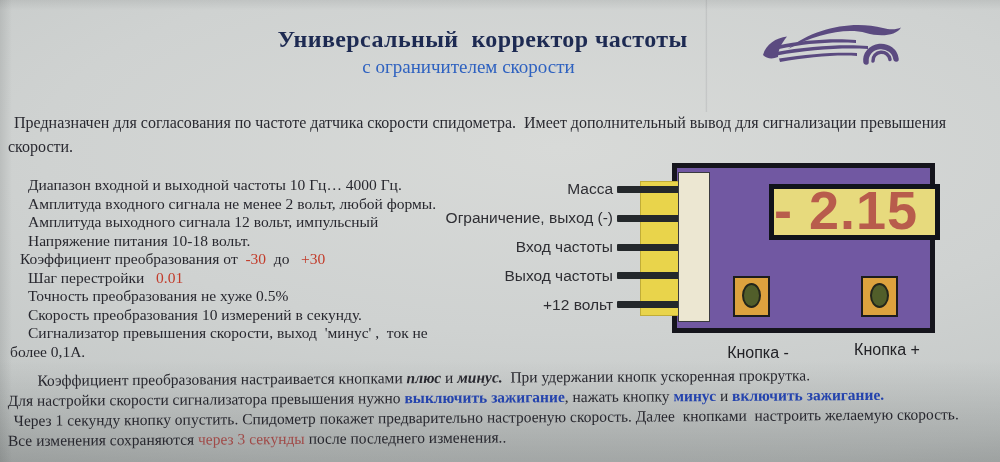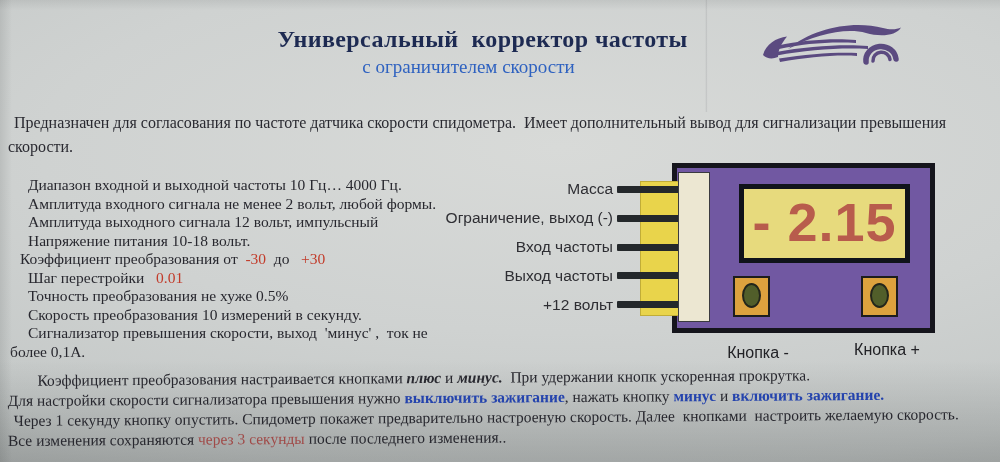--- a/index.html
+++ b/index.html
@@ -40,23 +40,23 @@
   
   .pin-label{position:absolute;left:428px;width:185px;text-align:right;
     font-family:"Liberation Sans",sans-serif;font-size:15.5px;color:#2e2e33;}
   .pin{position:absolute;left:617px;width:62px;height:7px;background:#24282b;z-index:4;border-radius:1px;}
   .connector{left:640px;top:181px;width:41px;height:135px;background:#e9d44b;z-index:3;
     box-shadow:inset 0 0 0 1px rgba(120,100,20,0.35);}
   .dev-body{left:672px;top:163px;width:263px;height:170px;background:#7158a2;
     border:5px solid #15151c;box-sizing:border-box;z-index:2;}
   .strip{left:678px;top:172px;width:32px;height:150px;background:#ece7d2;
     border:1px solid #3a3a40;box-sizing:border-box;z-index:5;}
-  .display{left:739px;top:184px;width:171px;height:79px;background:#e7da7d;
+  .display{left:769px;top:184px;width:171px;height:56px;background:#e7da7d;
     border:5px solid #10131a;box-sizing:border-box;z-index:5;
-    display:flex;align-items:center;justify-content:center;}
+    display:flex;align-items:center;}
   .display-text{font-family:"Liberation Sans",sans-serif;font-weight:bold;
     font-size:54px;color:#b85c4c;letter-spacing:1px;white-space:pre;transform:translateY(-2px);}
   .btn{position:absolute;width:37px;height:41px;background:#dda23e;
     border:2px solid #1d1d1d;box-sizing:border-box;z-index:5;}
   .btn-minus{left:733px;top:276px;} .btn-plus{left:861px;top:276px;}
   .btn-dot{position:absolute;left:7px;top:5px;width:19px;height:25px;background:#515e2a;
     border:2px solid #23261b;border-radius:50%;box-sizing:border-box;}
   .btn-label{position:absolute;width:110px;text-align:center;
     font-family:"Liberation Sans",sans-serif;font-size:16px;color:#222226;}
 

